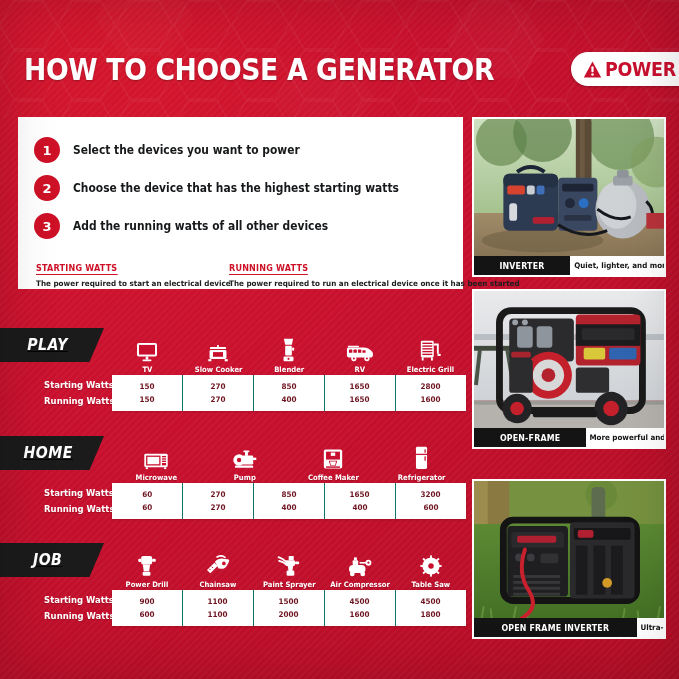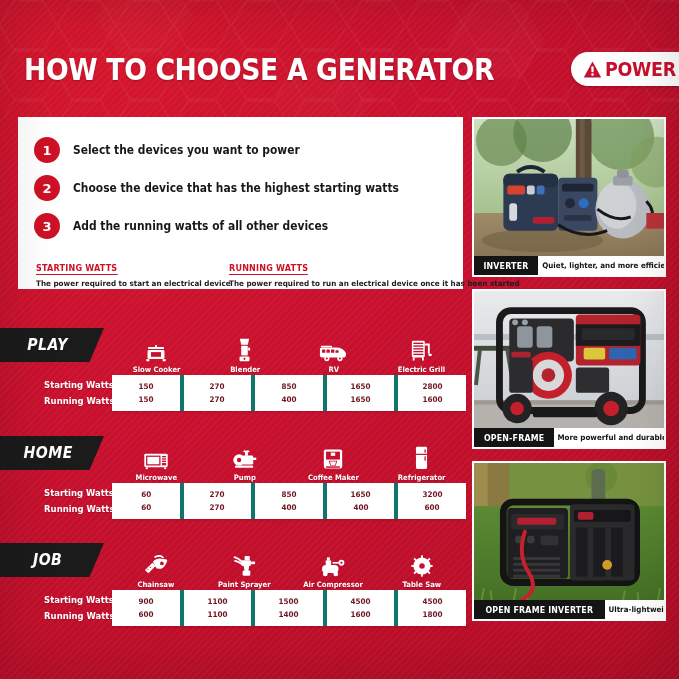--- a/index.html
+++ b/index.html
@@ -119,20 +119,21 @@
   .sec-home { top: 436px; }
   .sec-job  { top: 543px; }
 
   .badge {
     position: absolute; left: 0; top: 0;
     width: 104px; height: 34px;
     background: #1b1b1b;
     clip-path: polygon(0 0, 100% 0, 86% 100%, 0% 100%);
     display: flex; align-items: center; justify-content: center;
     box-shadow: 2px 2px 3px rgba(0,0,0,.18);
+    text-decoration: underline;
   }
   .badge span {
     color: #ffffff;
     font-family: "DejaVu Sans", sans-serif;
     font-weight: bold;
     font-style: italic;
     font-size: 15px;
     letter-spacing: .5px;
     margin-right: 8px;
     transform: scaleX(0.94);
@@ -180,21 +181,21 @@
 
   .table-panel {
     position: absolute; left: 112px; top: 47px;
     width: 354px; height: 36px;
     background: #ffffff;
     display: flex;
     box-shadow: 0 1px 2px rgba(0,0,0,.15);
   }
   .tcol {
     flex: 1 1 0;
-    border-right: 4px solid #0f766e;
+    border-right: 1px solid #0f766e;
     display: flex; flex-direction: column;
     align-items: center; justify-content: center;
     gap: 2px;
   }
   .tcol:last-child { border-right: none; }
   .tval {
     color: #6e1420;
     font-family: "DejaVu Sans", sans-serif;
     font-size: 7.6px;
     font-weight: bold;
@@ -203,34 +204,34 @@
   }
 
   
   .photo-card {
     position: absolute; left: 472px; width: 194px; height: 160px;
     border: 2px solid #ffffff;
     overflow: hidden;
   }
   .pc1 { top: 117px; }
   .pc2 { top: 289px; }
-  .pc3 { top: 461px; }
+  .pc3 { top: 479px; }
   .photo { position: absolute; inset: 0; overflow: hidden; }
   .caption {
     position: absolute; left: 0; bottom: 0; width: 100%;
     height: 19px; display: flex;
   }
   .cap-tag {
     background: #141414;
     color: #ffffff;
     font-family: "DejaVu Sans", sans-serif;
     font-weight: bold;
     font-size: 8.4px;
     display: flex; align-items: center; justify-content: flex-start;
-    padding: 0 8px;
+    padding: 0 24px;
     letter-spacing: .2px;
     transform-origin: left center;
     white-space: nowrap;
   }
   .cap-desc {
     flex: 1;
     background: #ffffff;
     color: #141414;
     font-family: "DejaVu Sans", sans-serif;
     font-weight: bold;
@@ -296,20 +297,31 @@
       </div>
     </div>
   </div>
 
   <div class="section sec-play">
     <div class="badge">
       <span>PLAY</span>
     </div>
 
     <div class="icons-row">
+      <div class="icon-cell">
+        <div class="icon-glyph">
+          <svg width="22" height="20" viewBox="0 0 24 22">
+              <rect x="1" y="1" width="22" height="15" rx="2" fill="#fff"></rect>
+              <rect x="3.2" y="3.2" width="17.6" height="10.6" fill="#c8102e"></rect>
+              <rect x="10.6" y="16" width="2.8" height="3.4" fill="#fff"></rect>
+              <rect x="7" y="19.2" width="10" height="1.9" rx="0.9" fill="#fff"></rect>
+            </svg>
+        </div>
+        <div class="icon-label">TV</div>
+      </div>
       <div class="icon-cell">
         <div class="icon-glyph">
           <svg width="22" height="18" viewBox="0 0 24 20">
               <rect x="3" y="3.4" width="18" height="2.2" rx="1" fill="#fff"></rect>
               <rect x="11" y="1.2" width="2" height="2.2" fill="#fff"></rect>
               <rect x="2.6" y="6.6" width="18.8" height="10" rx="1.6" fill="#fff"></rect>
               <rect x="6.4" y="9" width="11.2" height="5.2" fill="#c8102e"></rect>
               <rect x="1.2" y="16.8" width="3.4" height="2.4" fill="#fff"></rect>
               <rect x="19.4" y="16.8" width="3.4" height="2.4" fill="#fff"></rect>
             </svg>
@@ -489,20 +501,32 @@
       </div>
     </div>
   </div>
 
   <div class="section sec-job">
     <div class="badge">
       <span>JOB</span>
     </div>
 
     <div class="icons-row">
+      <div class="icon-cell">
+        <div class="icon-glyph">
+          <svg width="20" height="22" viewBox="0 0 22 24">
+              <rect x="4.6" y="1" width="12" height="9.4" rx="2" fill="#fff"></rect>
+              <rect x="16.6" y="4" width="4" height="3.4" rx="1" fill="#fff"></rect>
+              <path d="M6.4 10.4 h8 l-1 7.4 h-6 Z" fill="#fff"></path>
+              <rect x="6.2" y="18.2" width="8.6" height="4.6" rx="1.4" fill="#fff"></rect>
+              <rect x="1.4" y="4" width="3.4" height="3.6" rx="1" fill="#fff"></rect>
+            </svg>
+        </div>
+        <div class="icon-label">Power Drill</div>
+      </div>
       <div class="icon-cell">
         <div class="icon-glyph">
           <svg width="26" height="22" viewBox="0 0 28 24">
               <path d="M2 16.4 L10 8.4 L13.6 12 L5.6 20 Z" fill="#fff"></path>
               <path d="M10.6 7.4 C13 5 16.4 3.6 19.6 4 L24.6 4.6 C26 4.8 26.6 6 26 7.2 L23.6 11.6 C22.4 13.8 20 15.2 17.6 15 L14.6 14.8 Z" fill="#fff"></path>
               <path d="M13 2.2 C15.6 0.6 19.4 0.8 21.6 2.6" stroke="#fff" stroke-width="1.8" fill="none" stroke-linecap="round"></path>
               <circle cx="20.4" cy="9.2" r="2" fill="#c8102e"></circle>
               <path d="M1.6 17.2 l1.4 1.4 m1.4-3.6 l1.4 1.4 m1.4-3.6 l1.4 1.4" stroke="#c8102e" stroke-width="1" fill="none"></path>
             </svg>
         </div>
@@ -571,21 +595,21 @@
       <div class="tcol">
         <div class="tval">900</div>
         <div class="tval">600</div>
       </div>
       <div class="tcol">
         <div class="tval">1100</div>
         <div class="tval">1100</div>
       </div>
       <div class="tcol">
         <div class="tval">1500</div>
-        <div class="tval">1400</div>
+        <div class="tval">2000</div>
       </div>
       <div class="tcol">
         <div class="tval">4500</div>
         <div class="tval">1600</div>
       </div>
       <div class="tcol">
         <div class="tval">4500</div>
         <div class="tval">1800</div>
       </div>
     </div>

